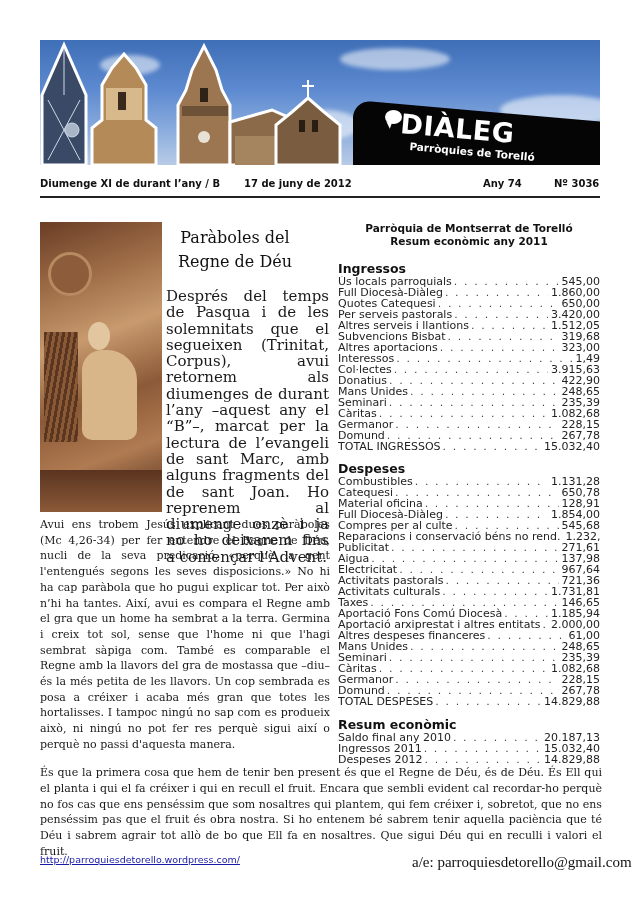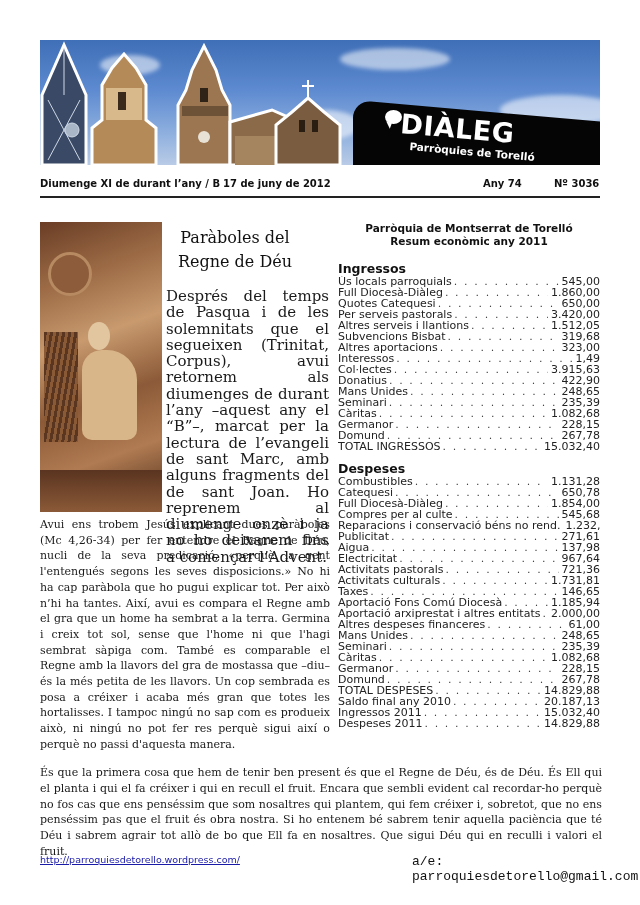--- a/index.html
+++ b/index.html
@@ -41,21 +41,21 @@
   .row .lbl { flex:0 0 auto; }
   .row .dots { flex:1 1 auto; overflow:hidden; letter-spacing:1.6px; color:#444; padding-left:2px; }
   .row .dots:after { content:". . . . . . . . . . . . . . . . . . . . . . . . . . . . . . . . . . . . . . . . . . . . . . . . . . . ."; }
   .row .val { flex:0 0 auto; text-align:right; padding-left:3px; }
   .row.bold { font-weight:bold; font-size:9.2px; }
   #sec-desp { margin-top:10px; }
   #sec-resum { margin-top:11px; }
 
   
   .foot-link { position:absolute; left:40px; top:854px; font-family:"DejaVu Sans", sans-serif; font-size:9.5px; color:#1a1aa8; text-decoration:underline; }
-  .foot-mail { position:absolute; left:412px; top:854px; font-family:Liberation Mono, monospace; font-size:13px; color:#111; }
+  .foot-mail { position:absolute; left:412px; top:854px; font-family:Liberation Serif, serif; font-size:15px; color:#111; }
 </style>
 </head>
 <body>
 
 <div class="banner">
   <div class="cloud" style="left:60px;top:15px;width:60px;height:20px;"></div>
   <div class="cloud" style="left:300px;top:8px;width:110px;height:22px;"></div>
   <div class="cloud" style="left:460px;top:55px;width:120px;height:30px;"></div>
   <div class="cloud" style="left:250px;top:70px;width:70px;height:30px;"></div>
   <svg width="560" height="125" style="position:absolute;left:0;top:0;">
@@ -97,21 +97,21 @@
     <rect x="272" y="80" width="6" height="12" fill="#2a1d12"></rect>
   </svg>
   <div class="logo-card"></div>
   <div class="logo-bubble"></div>
   <div class="logo-text">DIÀLEG</div>
   <div class="logo-sub">Parròquies de Torelló</div>
 </div>
 
 <div class="infobar">
   <span style="left:0;">Diumenge XI de durant l’any / B</span>
-  <span style="left:183px;">17 de juny de 2012</span>
+  <span style="left:204px;">17 de juny de 2012</span>
   <span style="left:443px;">Any 74</span>
   <span style="left:514px;">Nº 3036</span>
 </div>
 <div class="rule"></div>
 
 <div class="picture">
   <div class="fig" style="left:8px;top:30px;width:38px;height:38px;background:#8d5c3a;border:3px solid #b78a62;"></div>
   <div class="fig" style="left:48px;top:100px;width:22px;height:28px;background:#e2c6a0;"></div>
   <div style="position:absolute;left:42px;top:128px;width:55px;height:90px;background:#d9b68a;border-radius:20px 30px 10px 10px;"></div>
   <div style="position:absolute;left:4px;top:110px;width:34px;height:110px;background:repeating-linear-gradient(100deg,#5a3520 0 3px,#8a5a36 3px 6px);"></div>
@@ -220,20 +220,25 @@
         <span class="lbl">Combustibles</span>
         <span class="dots"></span>
         <span class="val">1.131,28</span>
       </div>
       <div class="row">
         <span class="lbl">Catequesi</span>
         <span class="dots"></span>
         <span class="val">650,78</span>
       </div>
       <div class="row">
+        <span class="lbl">Material oficina</span>
+        <span class="dots"></span>
+        <span class="val">128,91</span>
+      </div>
+      <div class="row">
         <span class="lbl">Full Diocesà-Diàleg</span>
         <span class="dots"></span>
         <span class="val">1.854,00</span>
       </div>
       <div class="row">
         <span class="lbl">Compres per al culte</span>
         <span class="dots"></span>
         <span class="val">545,68</span>
       </div>
       <div class="row">
@@ -310,33 +315,34 @@
         <span class="lbl">Domund</span>
         <span class="dots"></span>
         <span class="val">267,78</span>
       </div>
       <div class="row">
         <span class="lbl">TOTAL DESPESES</span>
         <span class="dots"></span>
         <span class="val">14.829,88</span>
       </div>
     </div>
+  <div class="sec-h" id="sec-resum">Resum econòmic</div>
   <div id="rows-resum">
       <div class="row">
         <span class="lbl">Saldo final any 2010</span>
         <span class="dots"></span>
         <span class="val">20.187,13</span>
       </div>
       <div class="row">
         <span class="lbl">Ingressos 2011</span>
         <span class="dots"></span>
         <span class="val">15.032,40</span>
       </div>
       <div class="row">
-        <span class="lbl">Despeses 2011</span>
+        <span class="lbl">Despeses 2012</span>
         <span class="dots"></span>
         <span class="val">14.829,88</span>
       </div>
     </div>
 </div>
 
 <a class="foot-link">http://parroquiesdetorello.wordpress.com/</a>
 <div class="foot-mail">a/e: parroquiesdetorello@gmail.com</div>
 
 </body></html>

